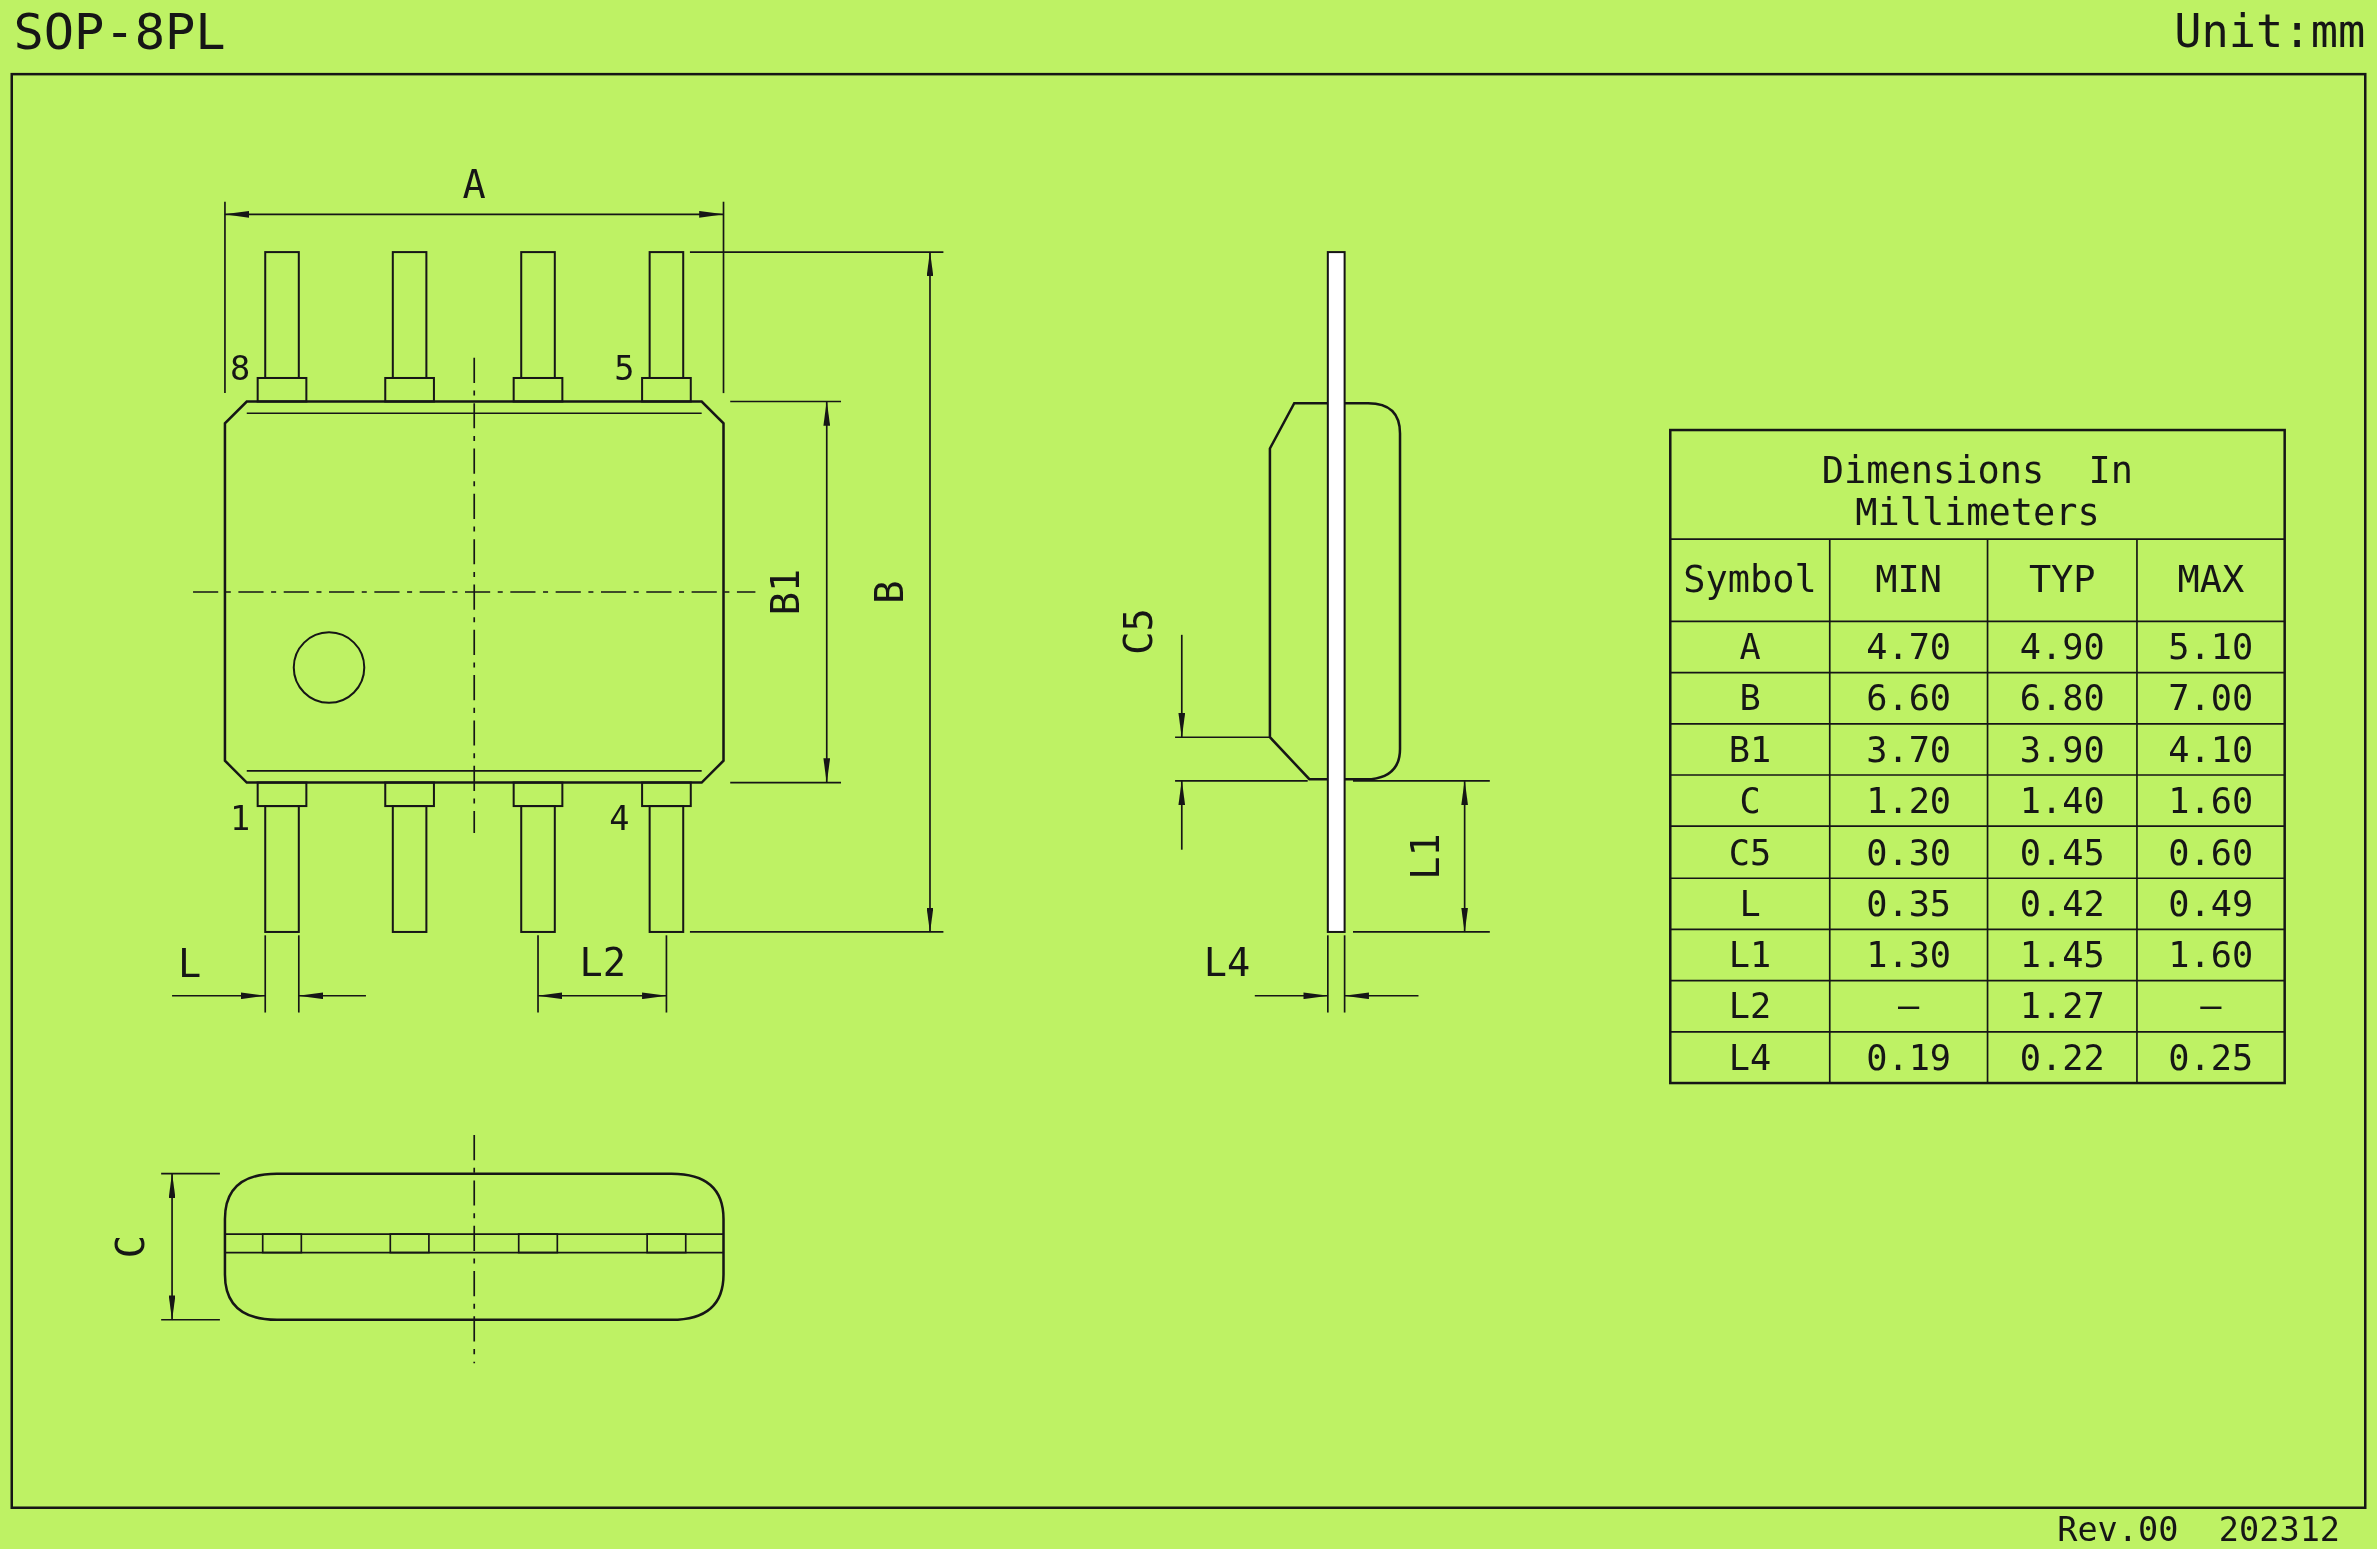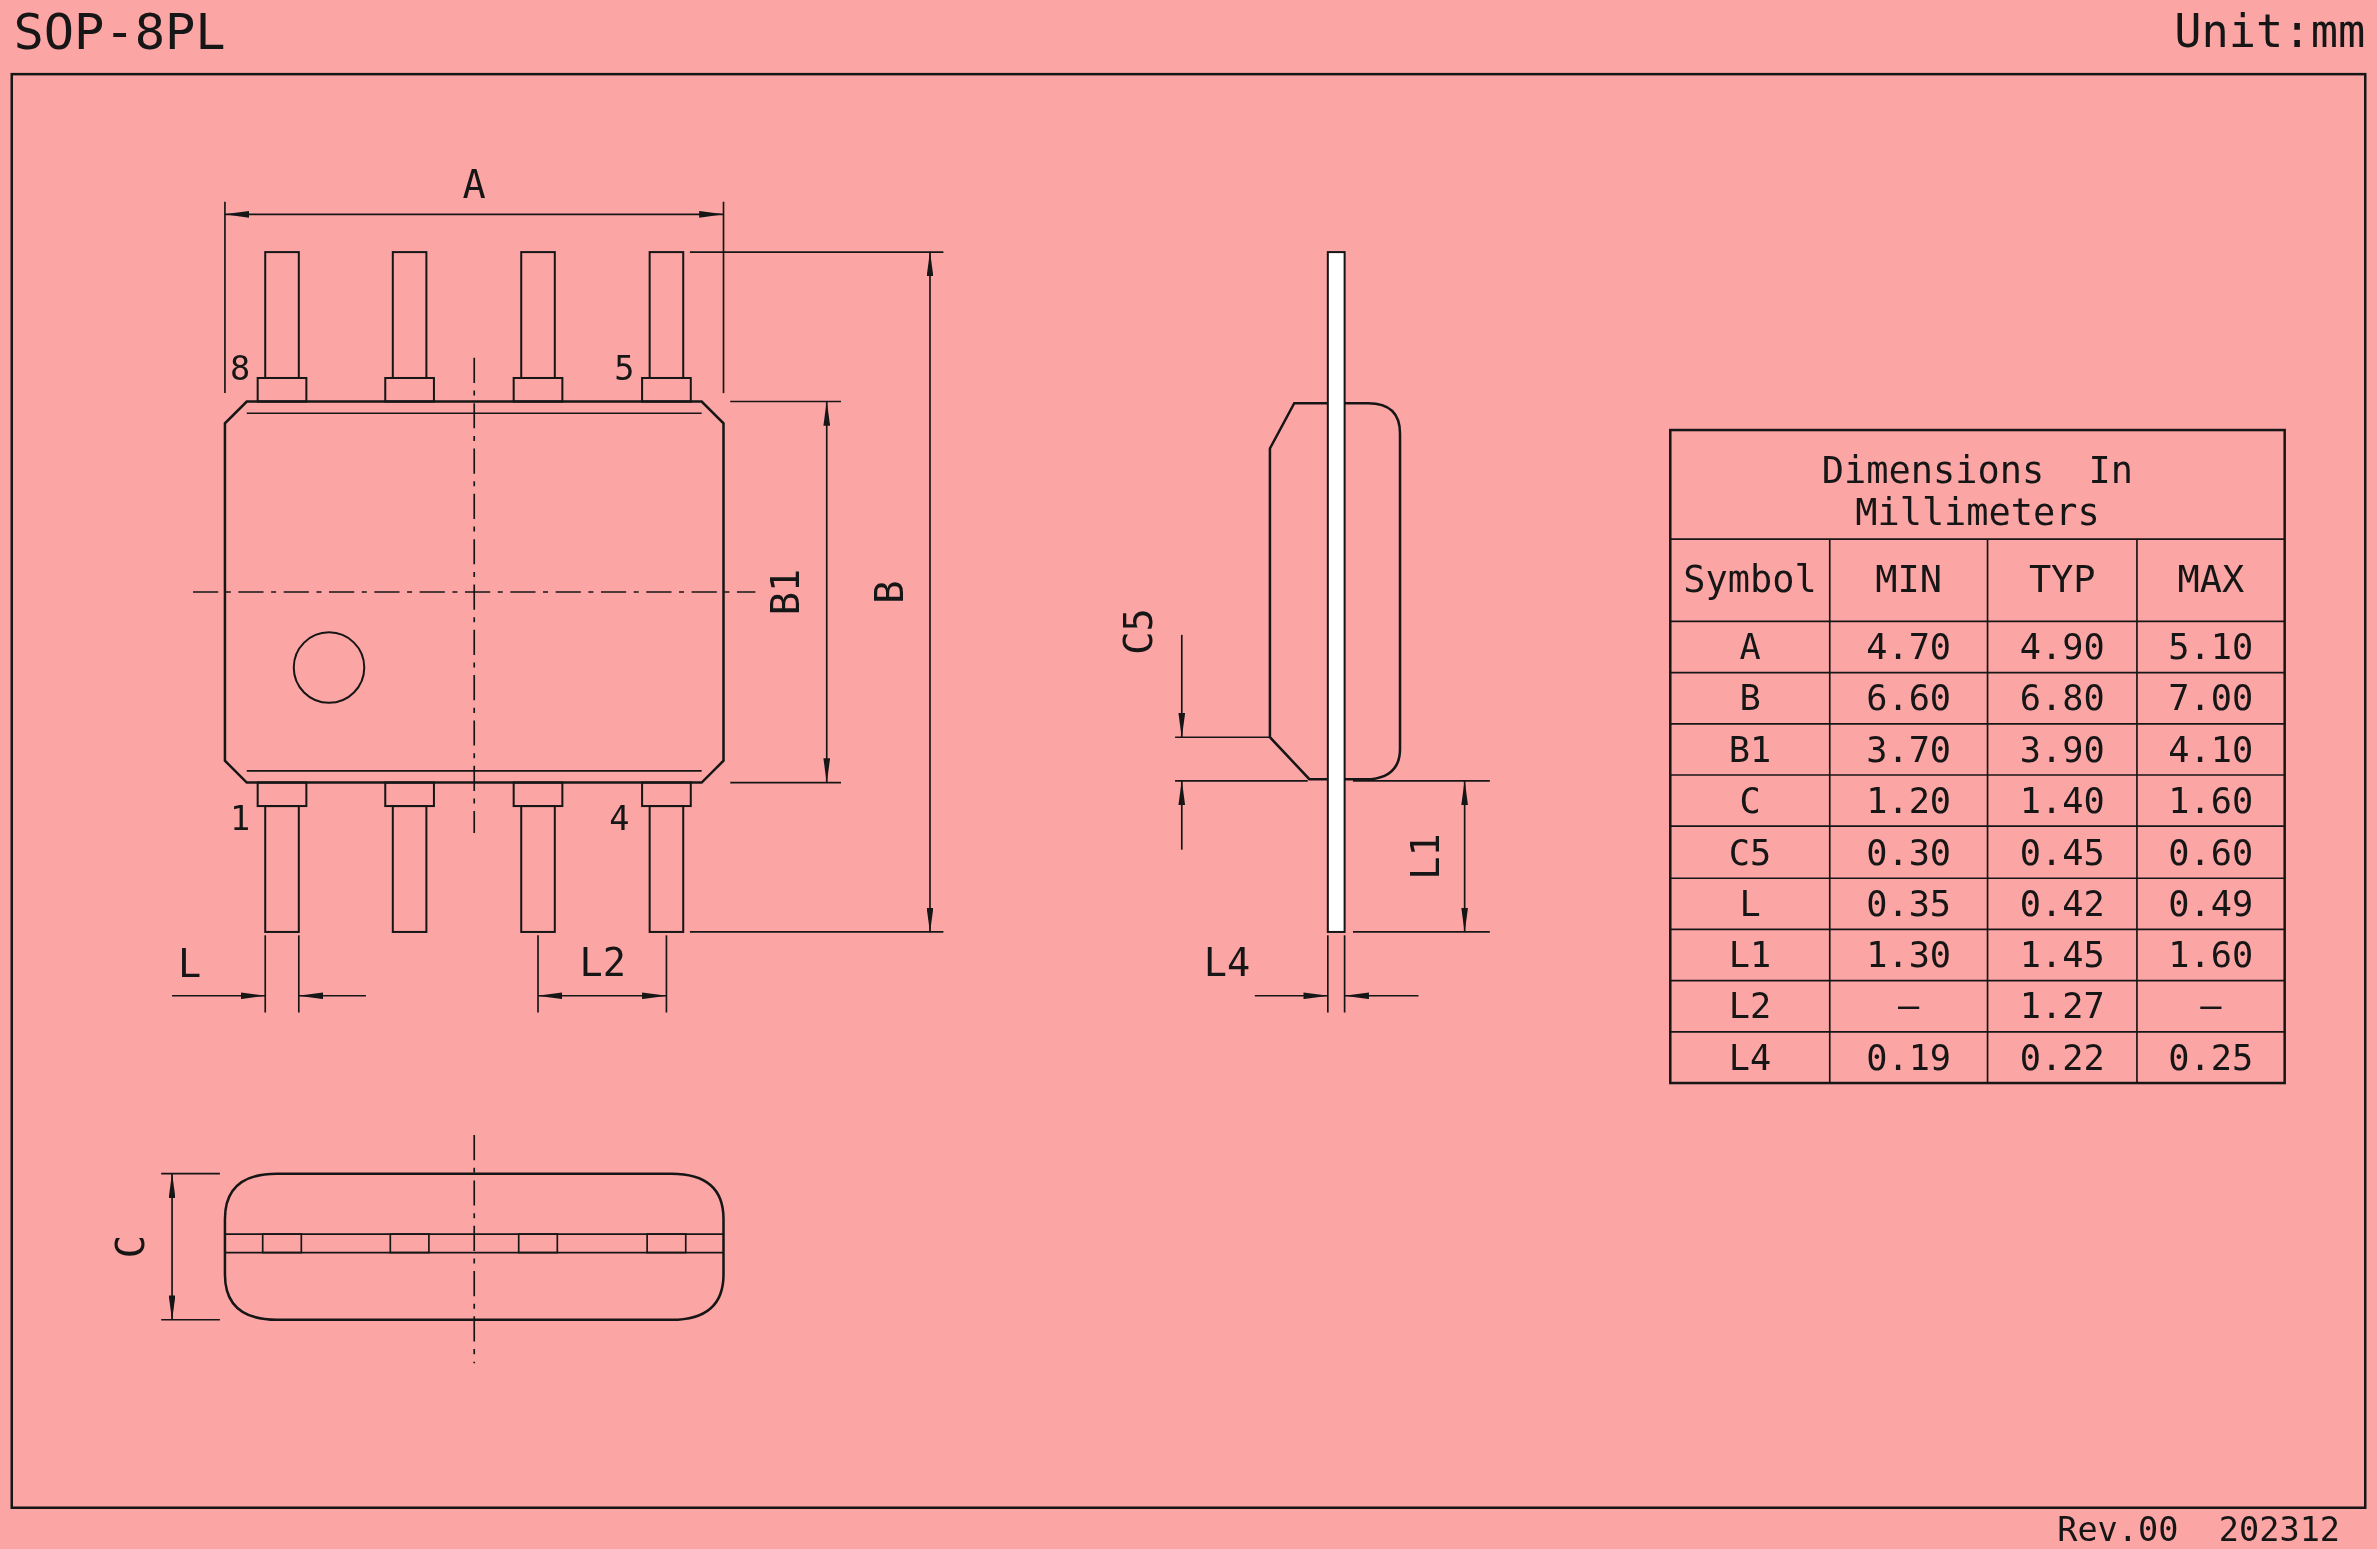--- a/index.html
+++ b/index.html
@@ -1,16 +1,16 @@
 <!DOCTYPE html>
 <html style="font-size:13.4px"><head>
 <meta charset="utf-8">
 <style>
   html,body { margin:0; padding:0; background:#ffffff; }
-  .page { width:2377px; height:1550px; position:relative; background:#fca5a5; }
+  .page { width:2377px; height:1550px; position:relative; background:#bef264; }
   svg { display:block; }
   svg text { font-family:"DejaVu Sans Mono","Liberation Mono",monospace; fill:#161616; white-space:pre; }
   .ln  { fill:none; stroke:#161616; stroke-width:2.4; stroke-linecap:butt; }
   .b3  { stroke-width:3; }
   .thin{ stroke-width:2; }
   .cl  { stroke-width:2; stroke-dasharray:30 9 6 9; }
   .dim { stroke-width:2; }
   .fw  { fill:#ffffff; stroke:#161616; stroke-width:2.4; }
   .t60 { font-size:60px; }
   .t54 { font-size:54px; }

